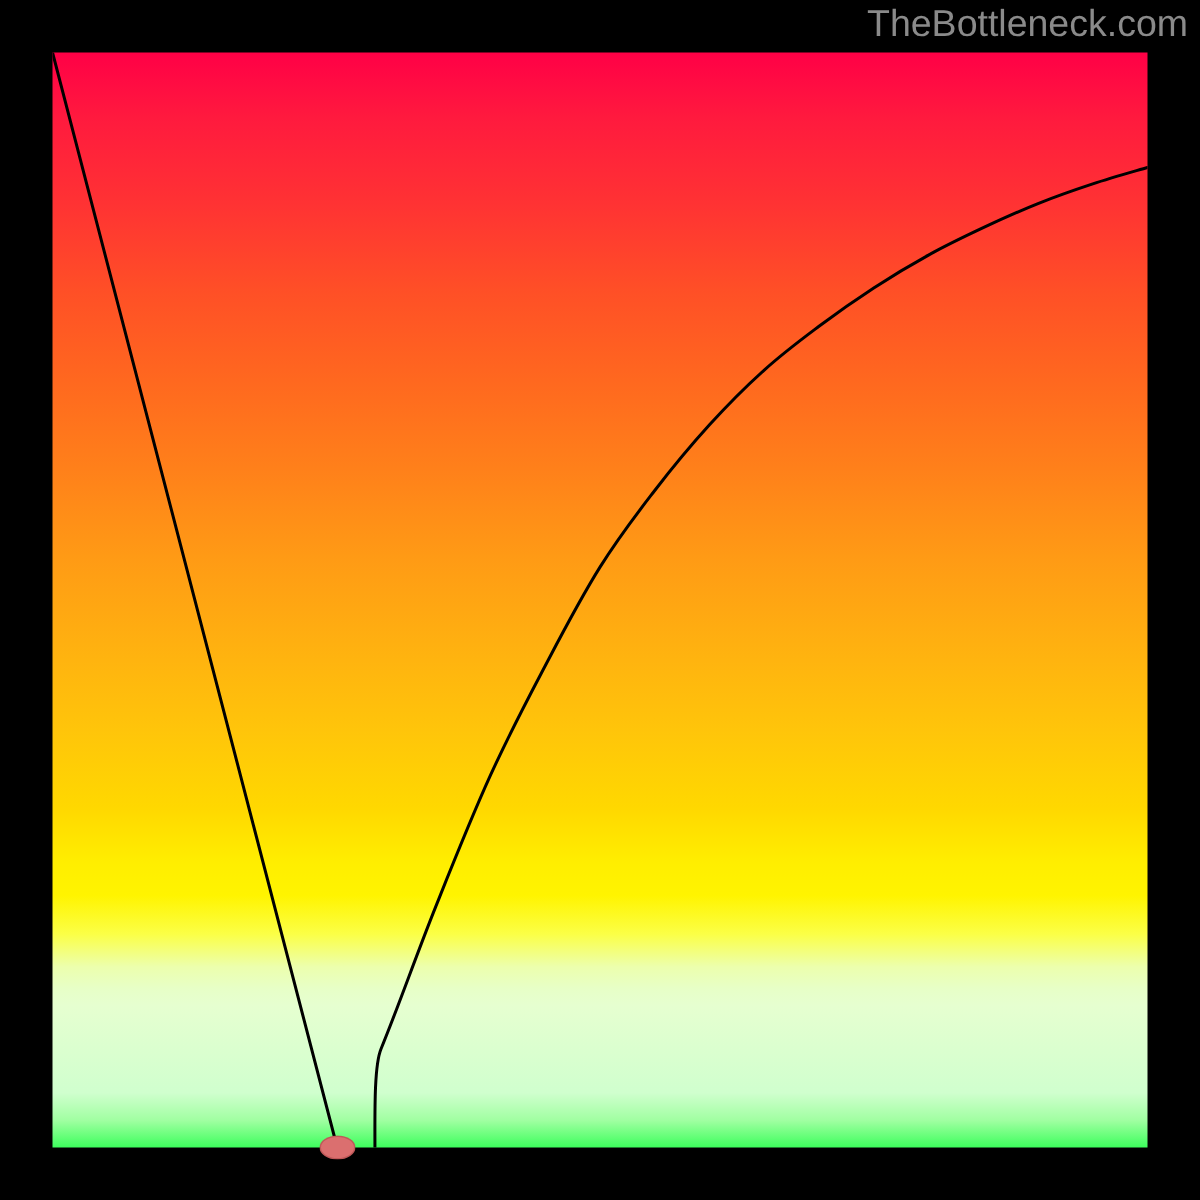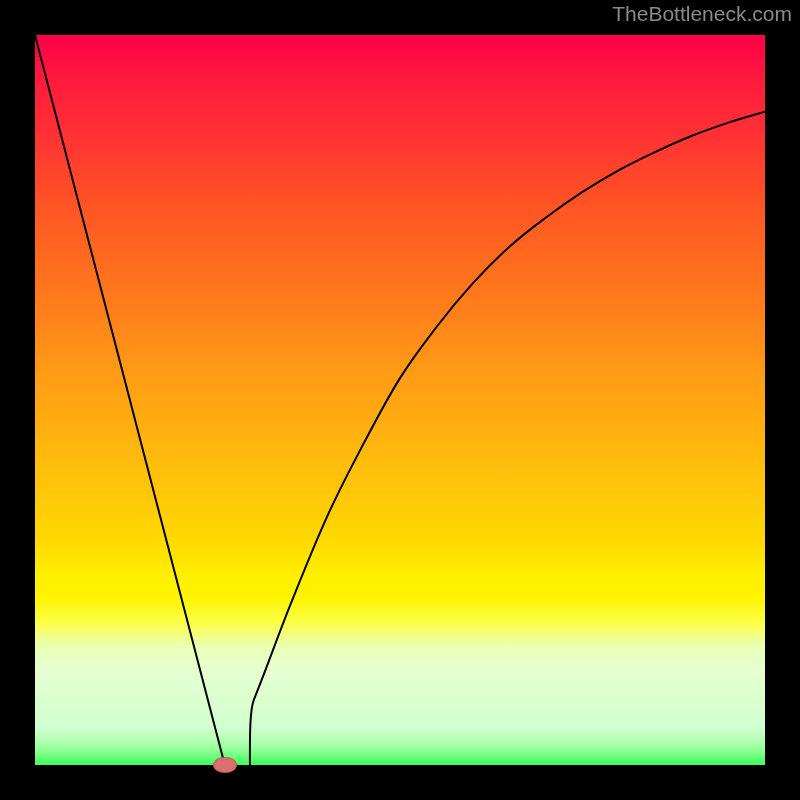--- a/index.html
+++ b/index.html
@@ -15,21 +15,21 @@
     position: relative;
     width: 800px;
     height: 800px;
     background: #000;
   }
   .attribution {
     position: absolute;
     top: 2px;
     right: 8px;
     color: #8a8a8a;
-    font-size: 21px;
+    font-size: 25px;
     font-family: Arial, sans-serif;
     z-index: 10;
     text-align: center;
   }
   .plot-area {
     position: absolute;
     left: 35px;
     top: 35px;
     width: 730px;
     height: 730px;

